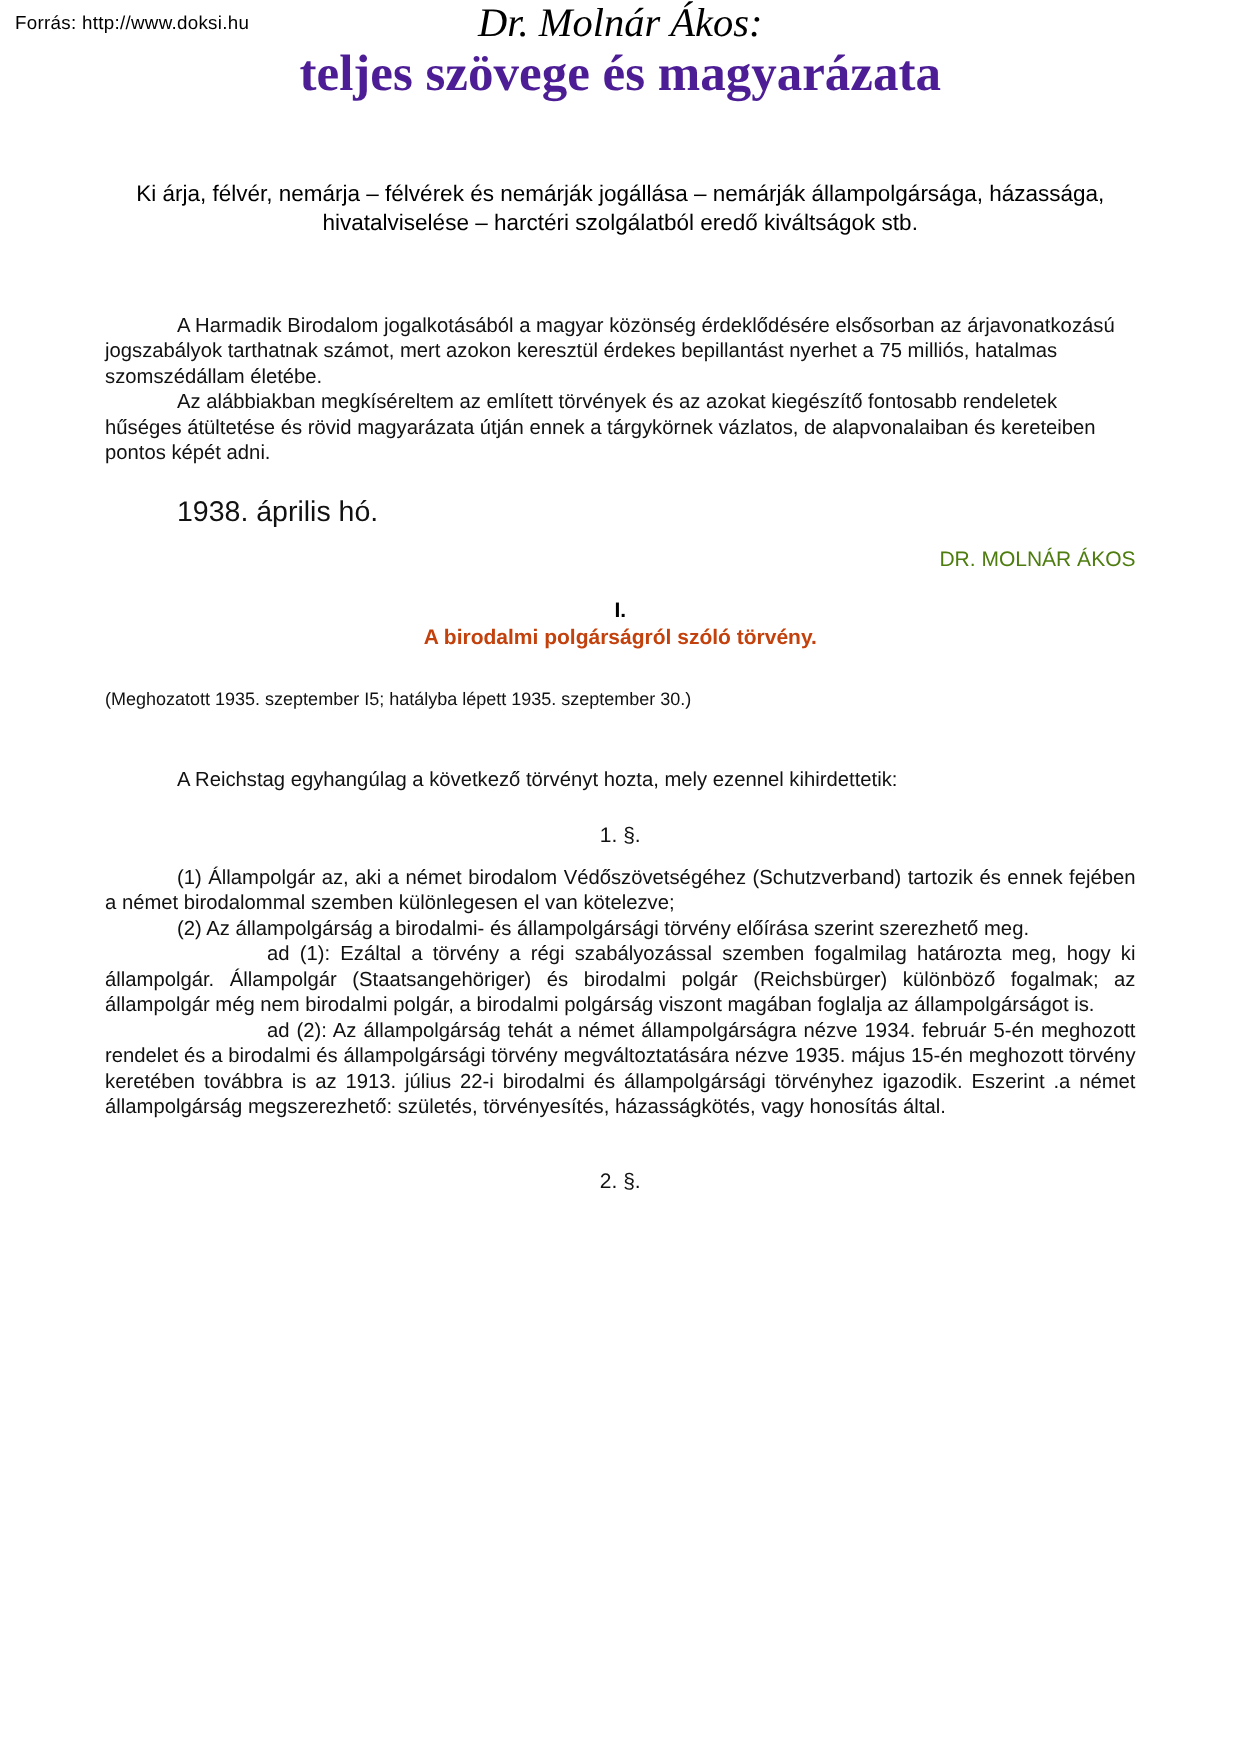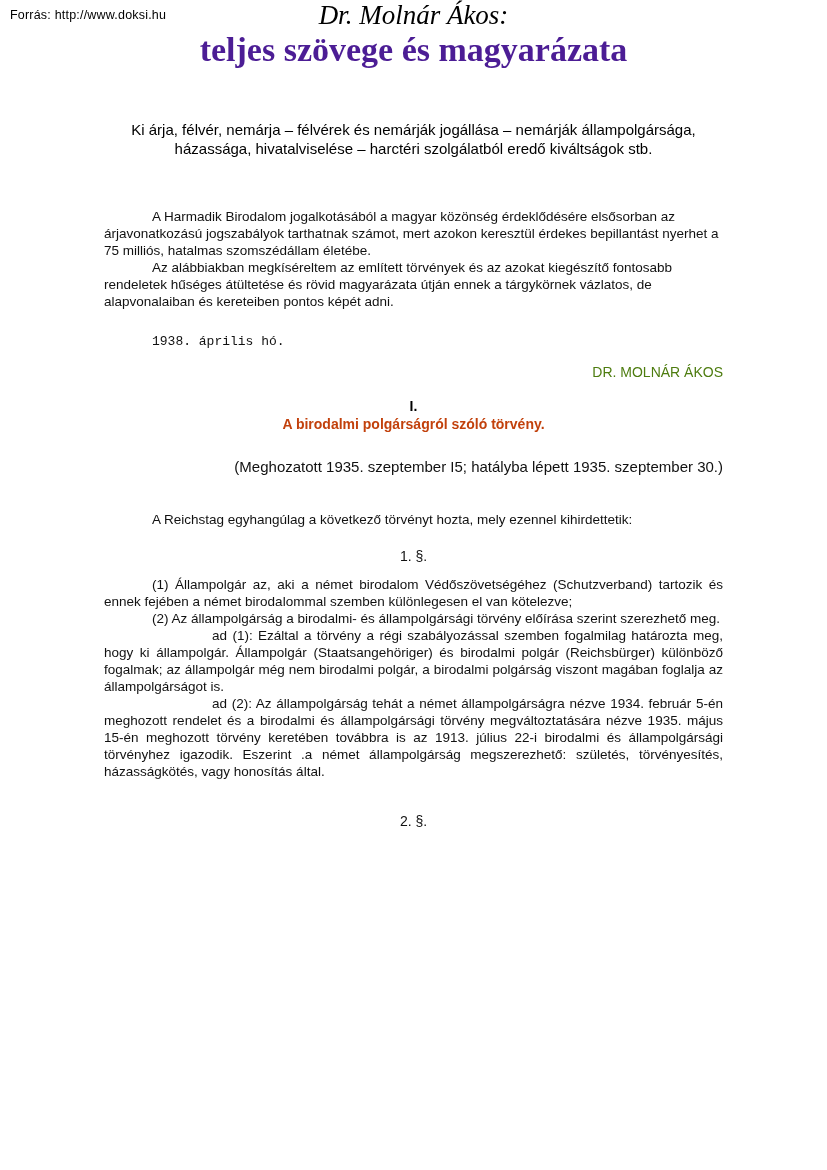--- a/index.html
+++ b/index.html
@@ -18,21 +18,21 @@
   }
   .source {
     position: absolute;
     top: 8px;
     left: 10px;
     font-size: 12.5px;
     color: #000000;
     letter-spacing: 0.2px;
   }
   .content {
-    padding: 0 104px;
+    padding: 0 70px;
   }
   .content p, .content h1, .content h2 {
     margin: 0;
   }
   .author {
     margin-top: 97px;
     text-align: center;
     font-family: "Liberation Serif", serif;
     font-style: italic;
     font-size: 27px;
@@ -69,23 +69,22 @@
   .intro-p {
     font-size: 13.5px;
     line-height: 17px;
     text-align: left;
     text-indent: 48px;
   }
   .mt-intro { margin-top: 50px !important; }
   .date-line {
     margin-top: 23px !important;
     text-indent: 48px;
-    font-size: 13px;
+    font-size: 19px;
     line-height: 17px;
-    font-family: Liberation Mono, monospace;
   }
   .signature {
     margin-top: 14px !important;
     text-align: right;
     font-size: 14px;
     line-height: 17px;
     color: #4d7c0f;
   }
   .sec-num {
     margin-top: 16px !important;
@@ -97,22 +96,22 @@
   }
   .sec-heading {
     text-align: center;
     font-weight: 700;
     font-size: 14px;
     line-height: 18px;
     color: #c2410c;
   }
   .enacted {
     margin-top: 25px !important;
-    text-align: right;
-    font-size: 15px;
+    text-align: left;
+    font-size: 12px;
     line-height: 17px;
   }
   .proclamation {
     margin-top: 36px !important;
     text-indent: 48px;
     font-size: 13.5px;
     line-height: 17px;
   }
   .par-heading {
     margin-top: 20px !important;

